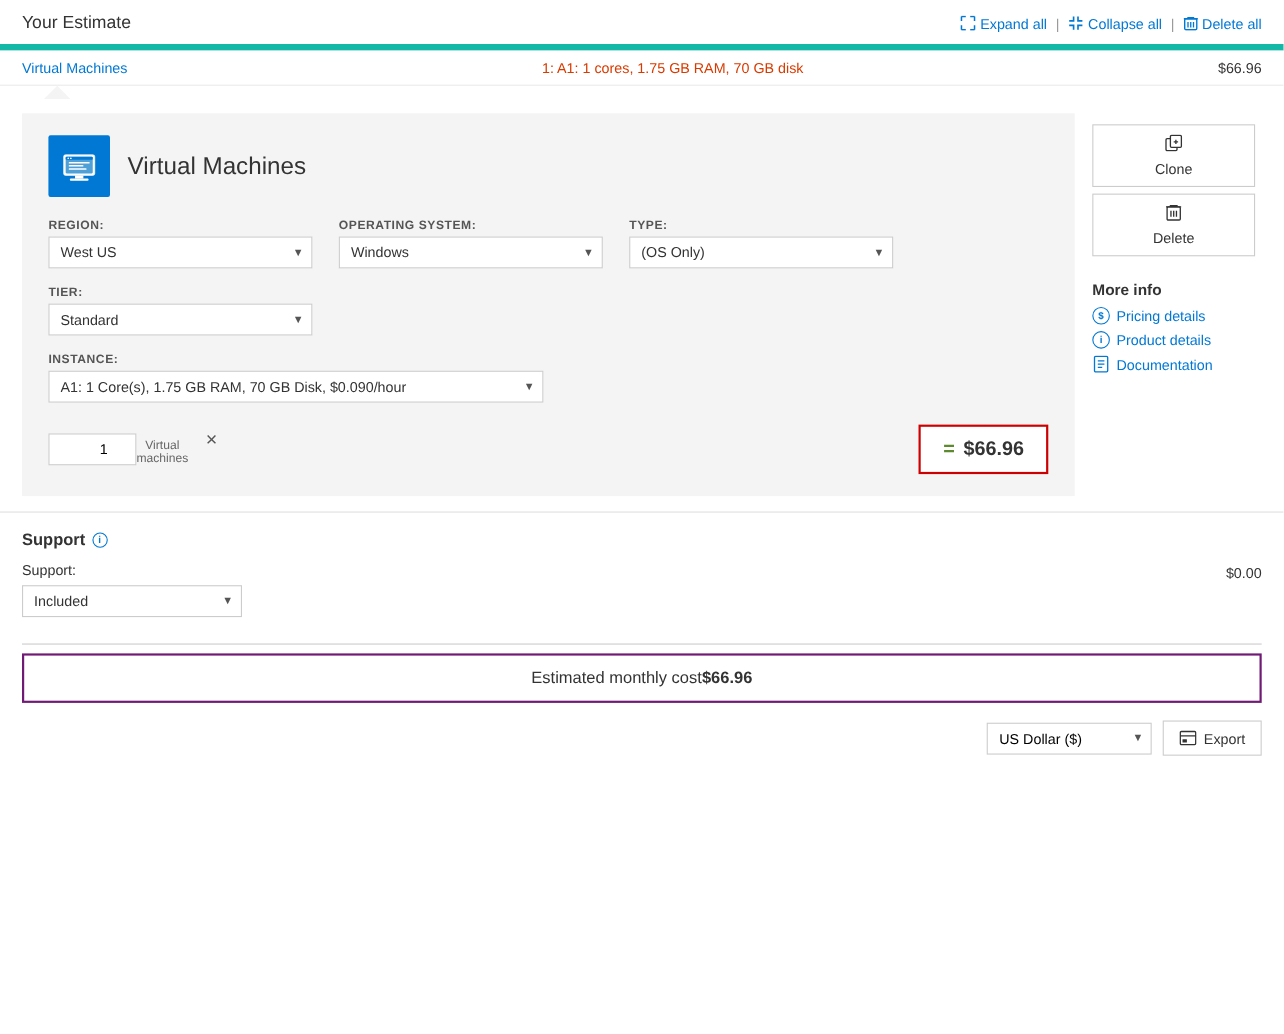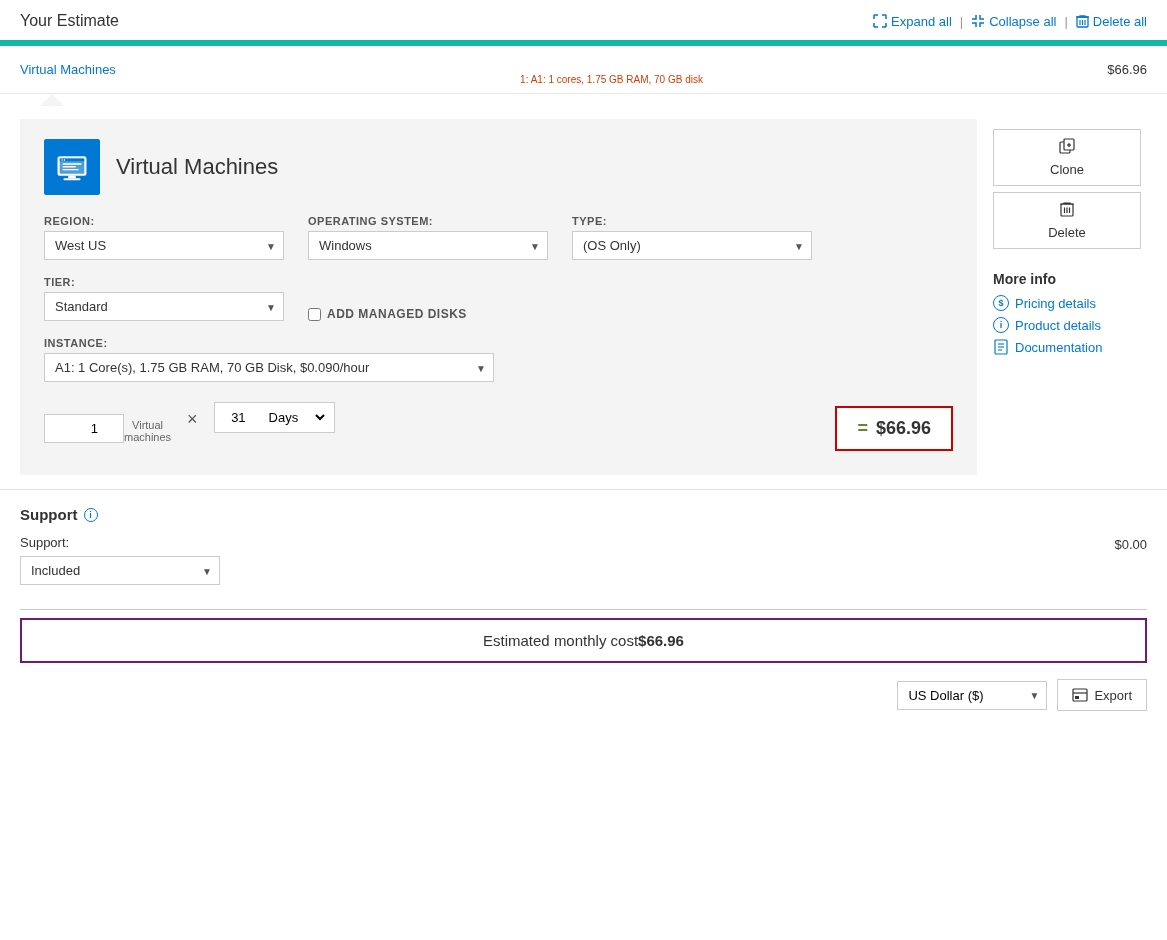--- a/index.html
+++ b/index.html
@@ -10,21 +10,21 @@
     
     .header { display: flex; align-items: center; justify-content: space-between; padding: 12px 20px 10px 20px; border-bottom: 6px solid #14b8a6; }
     .header-title { font-size: 16px; font-weight: 400; color: #333; }
     .header-actions { display: flex; align-items: center; gap: 8px; }
     .header-actions a { color: #0078d4; text-decoration: none; font-size: 13px; display: flex; align-items: center; gap: 4px; }
     .header-actions .sep { color: #999; }
 
     
     .vm-row { display: flex; align-items: center; justify-content: space-between; padding: 8px 20px; border-bottom: 1px solid #e8e8e8; background: #fff; }
     .vm-row-left { color: #0078d4; font-size: 13px; text-decoration: none; cursor: pointer; }
-    .vm-row-center { color: #d83b01; font-size: 10px; margin-top: 20px; }
+    .vm-row-center { color: #d83b01; font-size: 13px; }
     .vm-row-right { font-size: 13px; color: #333; }
 
     
     .main-content { display: flex; padding: 0 20px; background: #fff; }
 
     
     .vm-card { flex: 1; background: #f4f4f4; padding: 20px 24px; margin: 10px 0; position: relative; }
     .vm-card-header { display: flex; align-items: center; gap: 16px; margin-bottom: 20px; }
     .vm-icon { width: 56px; height: 56px; background: #0078d4; display: flex; align-items: center; justify-content: center; border-radius: 2px; }
     .vm-icon svg { width: 36px; height: 36px; }
@@ -208,26 +208,20 @@
               <label class="form-label">TIER:</label>
               <div class="select-wrapper">
                 <select>
                   <option>Standard</option>
                   <option>Basic</option>
                   <option>Premium</option>
                 </select>
                 <span class="select-arrow">▼</span>
               </div>
             </div>
-            <div class="form-row-check">
-              <div class="checkbox-group">
-                <input type="checkbox" id="managed-disks" style="">
-                <label for="managed-disks" class="form-label">ADD MANAGED DISKS</label>
-              </div>
-            </div>
           </div>
 
           <div class="form-row">
             <div class="form-group instance">
               <label class="form-label">INSTANCE:</label>
               <div class="select-wrapper">
                 <select>
                   <option>A1: 1 Core(s), 1.75 GB RAM, 70 GB Disk, $0.090/hour</option>
                   <option>A2: 2 Core(s), 3.5 GB RAM, 135 GB Disk</option>
                 </select>
@@ -235,31 +229,20 @@
               </div>
             </div>
           </div>
 
           <div class="calc-row">
             <div class="calc-input-group">
               <input type="number" class="calc-input-box" value="1" style="">
               <div style="font-size:11px;color:#666;margin-top:4px;text-align:center;">Virtual<br>machines</div>
             </div>
             <span class="calc-multiply" style="font-size:18px;margin-bottom:18px;">×</span>
-            <div class="calc-days-group">
-              <div class="calc-days-box">
-                <input type="number" class="calc-days-input" value="31" style="">
-                <select class="calc-days-select">
-                  <option>Days</option>
-                  <option>Hours</option>
-                  <option>Months</option>
-                </select>
-              </div>
-              <div style="height:22px;"></div>
-            </div>
             <div class="calc-spacer"></div>
             <div class="calc-result">
               <span class="calc-result-equals">=</span>
               <span class="calc-result-value">$66.96</span>
             </div>
           </div>
 
         </div>
       </div>
     </div>

